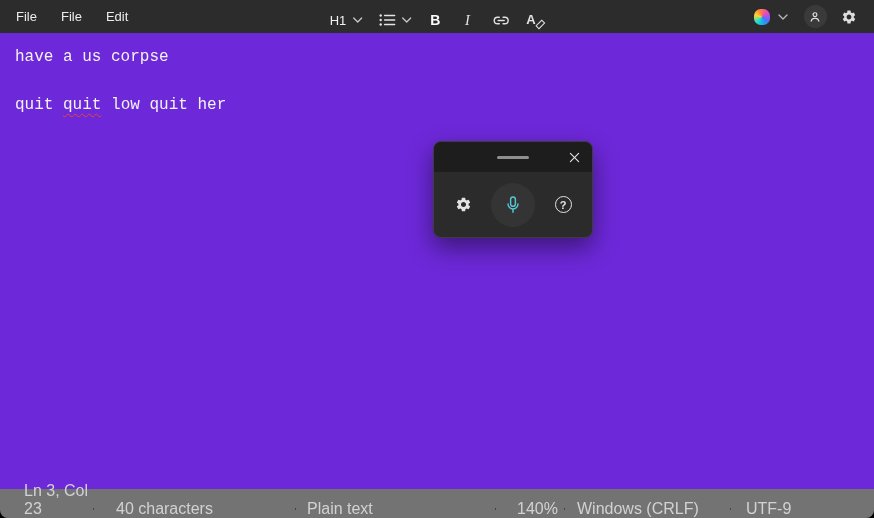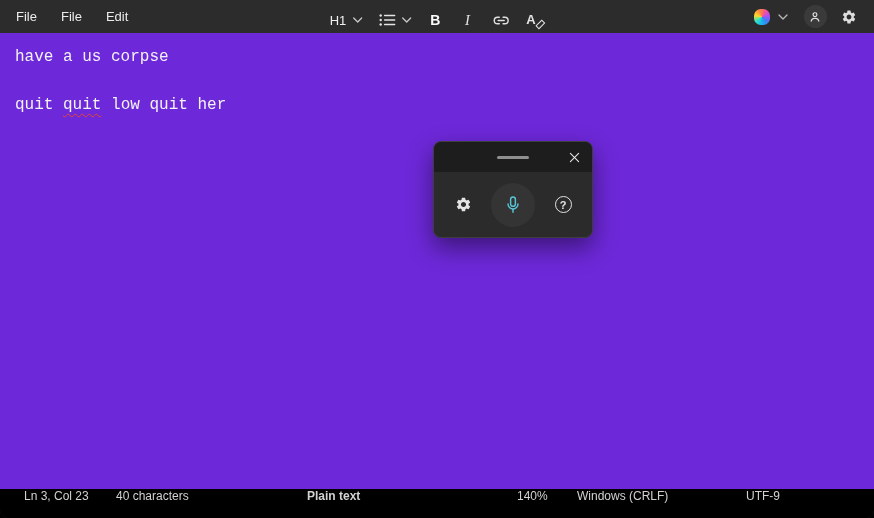--- a/index.html
+++ b/index.html
@@ -82,30 +82,30 @@
     display:flex; align-items:center; justify-content:center;
   }
   .help-circle {
     width:17px; height:17px; border-radius:50%; border:1.4px solid #e4e4e4;
     display:flex; align-items:center; justify-content:center;
     font-size:11px; color:#e4e4e4; font-weight:bold;
   }
 
   
   .statusbar {
-    height:29px; background:#000000; flex:0 0 auto;
-    display:flex; align-items:flex-start; font-size:12px; color:#d2d2d2;
+    height:29px; background:#737373; flex:0 0 auto;
+    display:flex; align-items:flex-end; font-size:16px; color:#d2d2d2;
   }
   .sb-cell { display:flex; align-items:center; position:relative; }
   .sb-cell.sep::before {
     content:""; position:absolute; left:0; top:8px; bottom:8px; width:1px; background:#434343;
   }
   .sb-1 { width:93px;  padding-left:24px; }
   .sb-2 { width:202px; padding-left:23px; }
-  .sb-3 { width:200px; padding-left:12px;font-weight:bold; }
+  .sb-3 { width:200px; padding-left:12px; }
   .sb-4 { width:69px;  padding-left:22px; }
   .sb-5 { width:166px; padding-left:13px; }
   .sb-6 { flex:1;      padding-left:16px; }
 
   svg { display:block; }
 </style>
 </head>
 <body>
 
 <div class="window">

